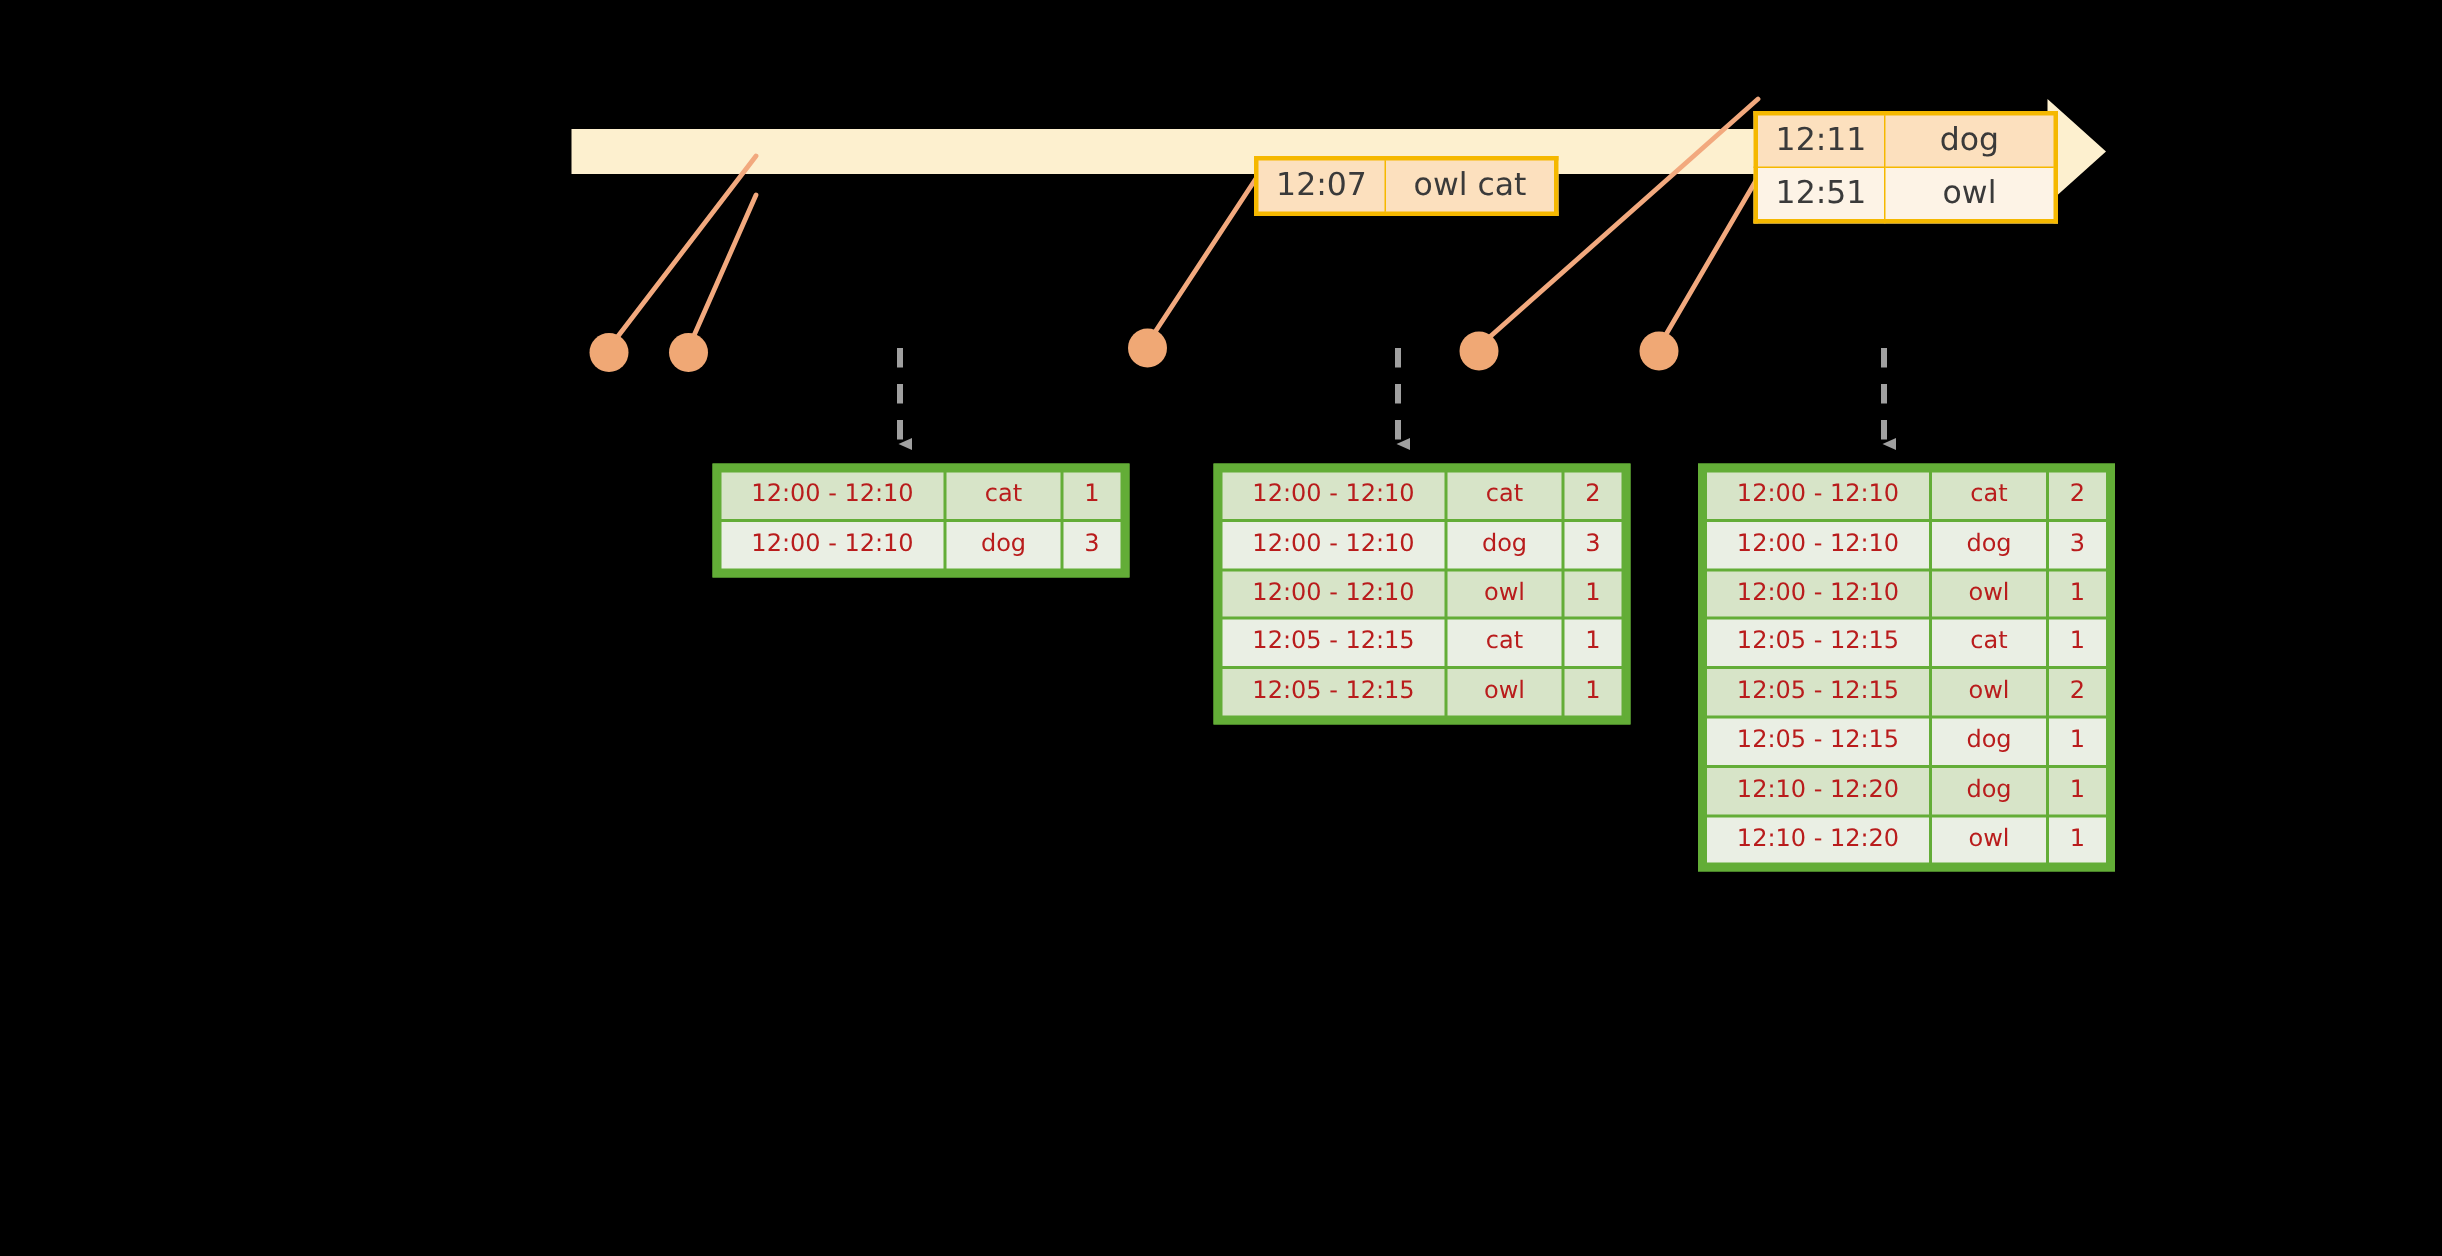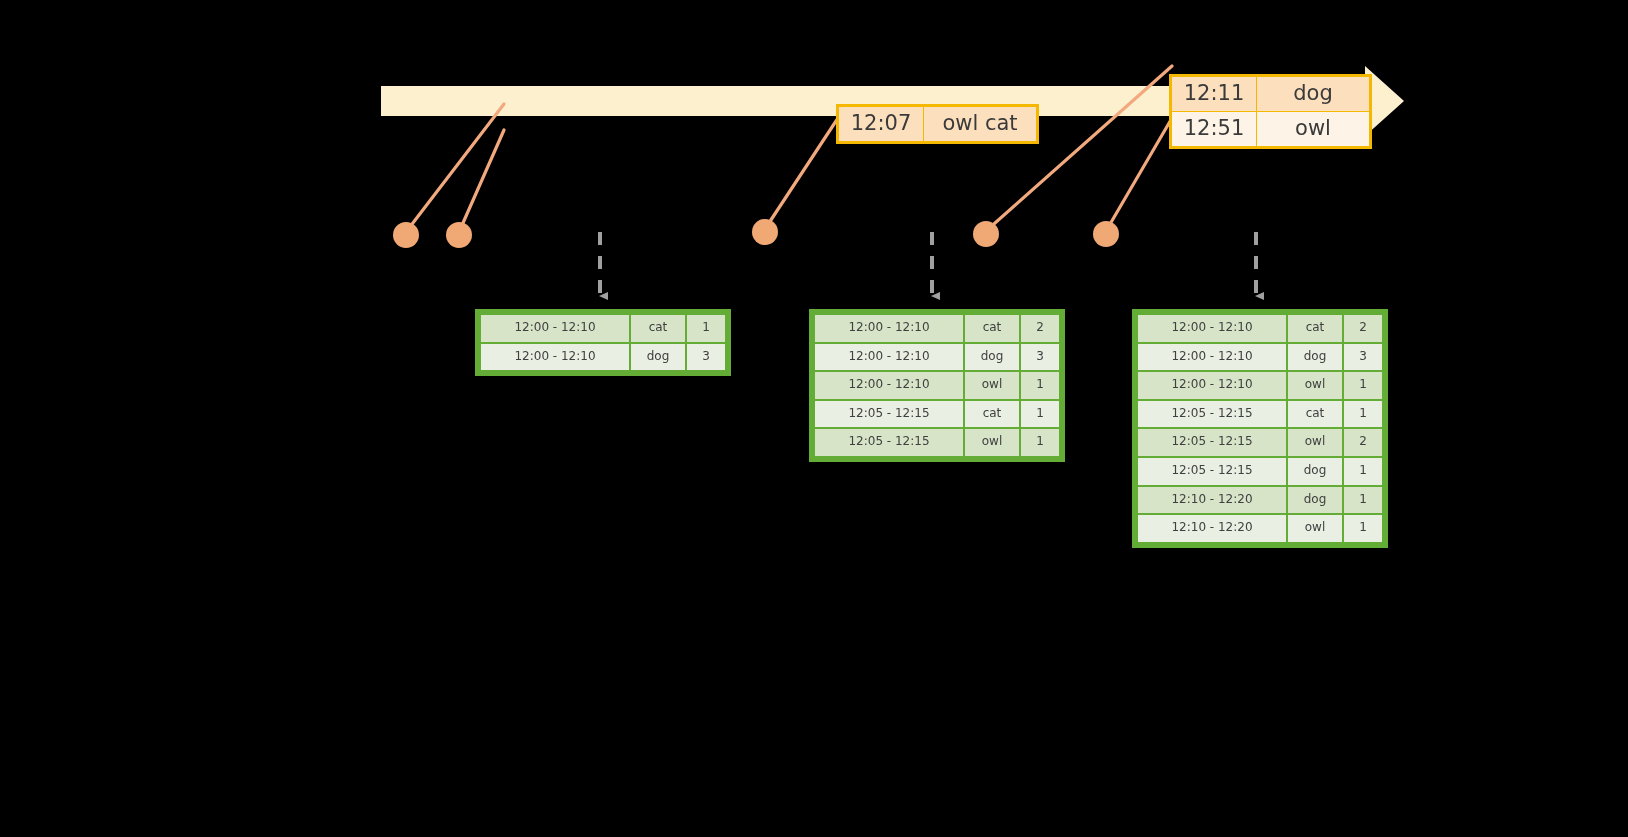--- a/index.html
+++ b/index.html
@@ -34,33 +34,33 @@
   .evt-time{ width:84px; }
   .evt-words{ width:112px; }
 
   
   .res-table{
     position:absolute;
     border:4px solid #63AD37;
     border-collapse:separate;
     border-spacing:2px;
     background:#63AD37;
-    font-size:12px;
-    color:#404040;
+    font-size:16px;
+    color:#b91c1c;
   }
   .res-table td{
     padding:6px 0 8px 0;
     text-align:center;
     white-space:nowrap;
     line-height:1.05;
   }
   .res-table tr.shade td{ background:#D7E4C8; }
   .res-table tr.plain td{ background:#EAEFE4; }
   .c-win{ width:148px; }
-  .c-key{ width:54px; }
+  .c-key{ width:76px; }
   .c-cnt{ width:38px; }
 </style>
 </head>
 <body>
 
 <div id="stage">
 
   <svg class="layer" viewBox="0 0 1628 837">
     <defs>
       <marker id="grayhead" markerWidth="10" markerHeight="10" refX="4" refY="8" orient="auto" markerUnits="userSpaceOnUse">

